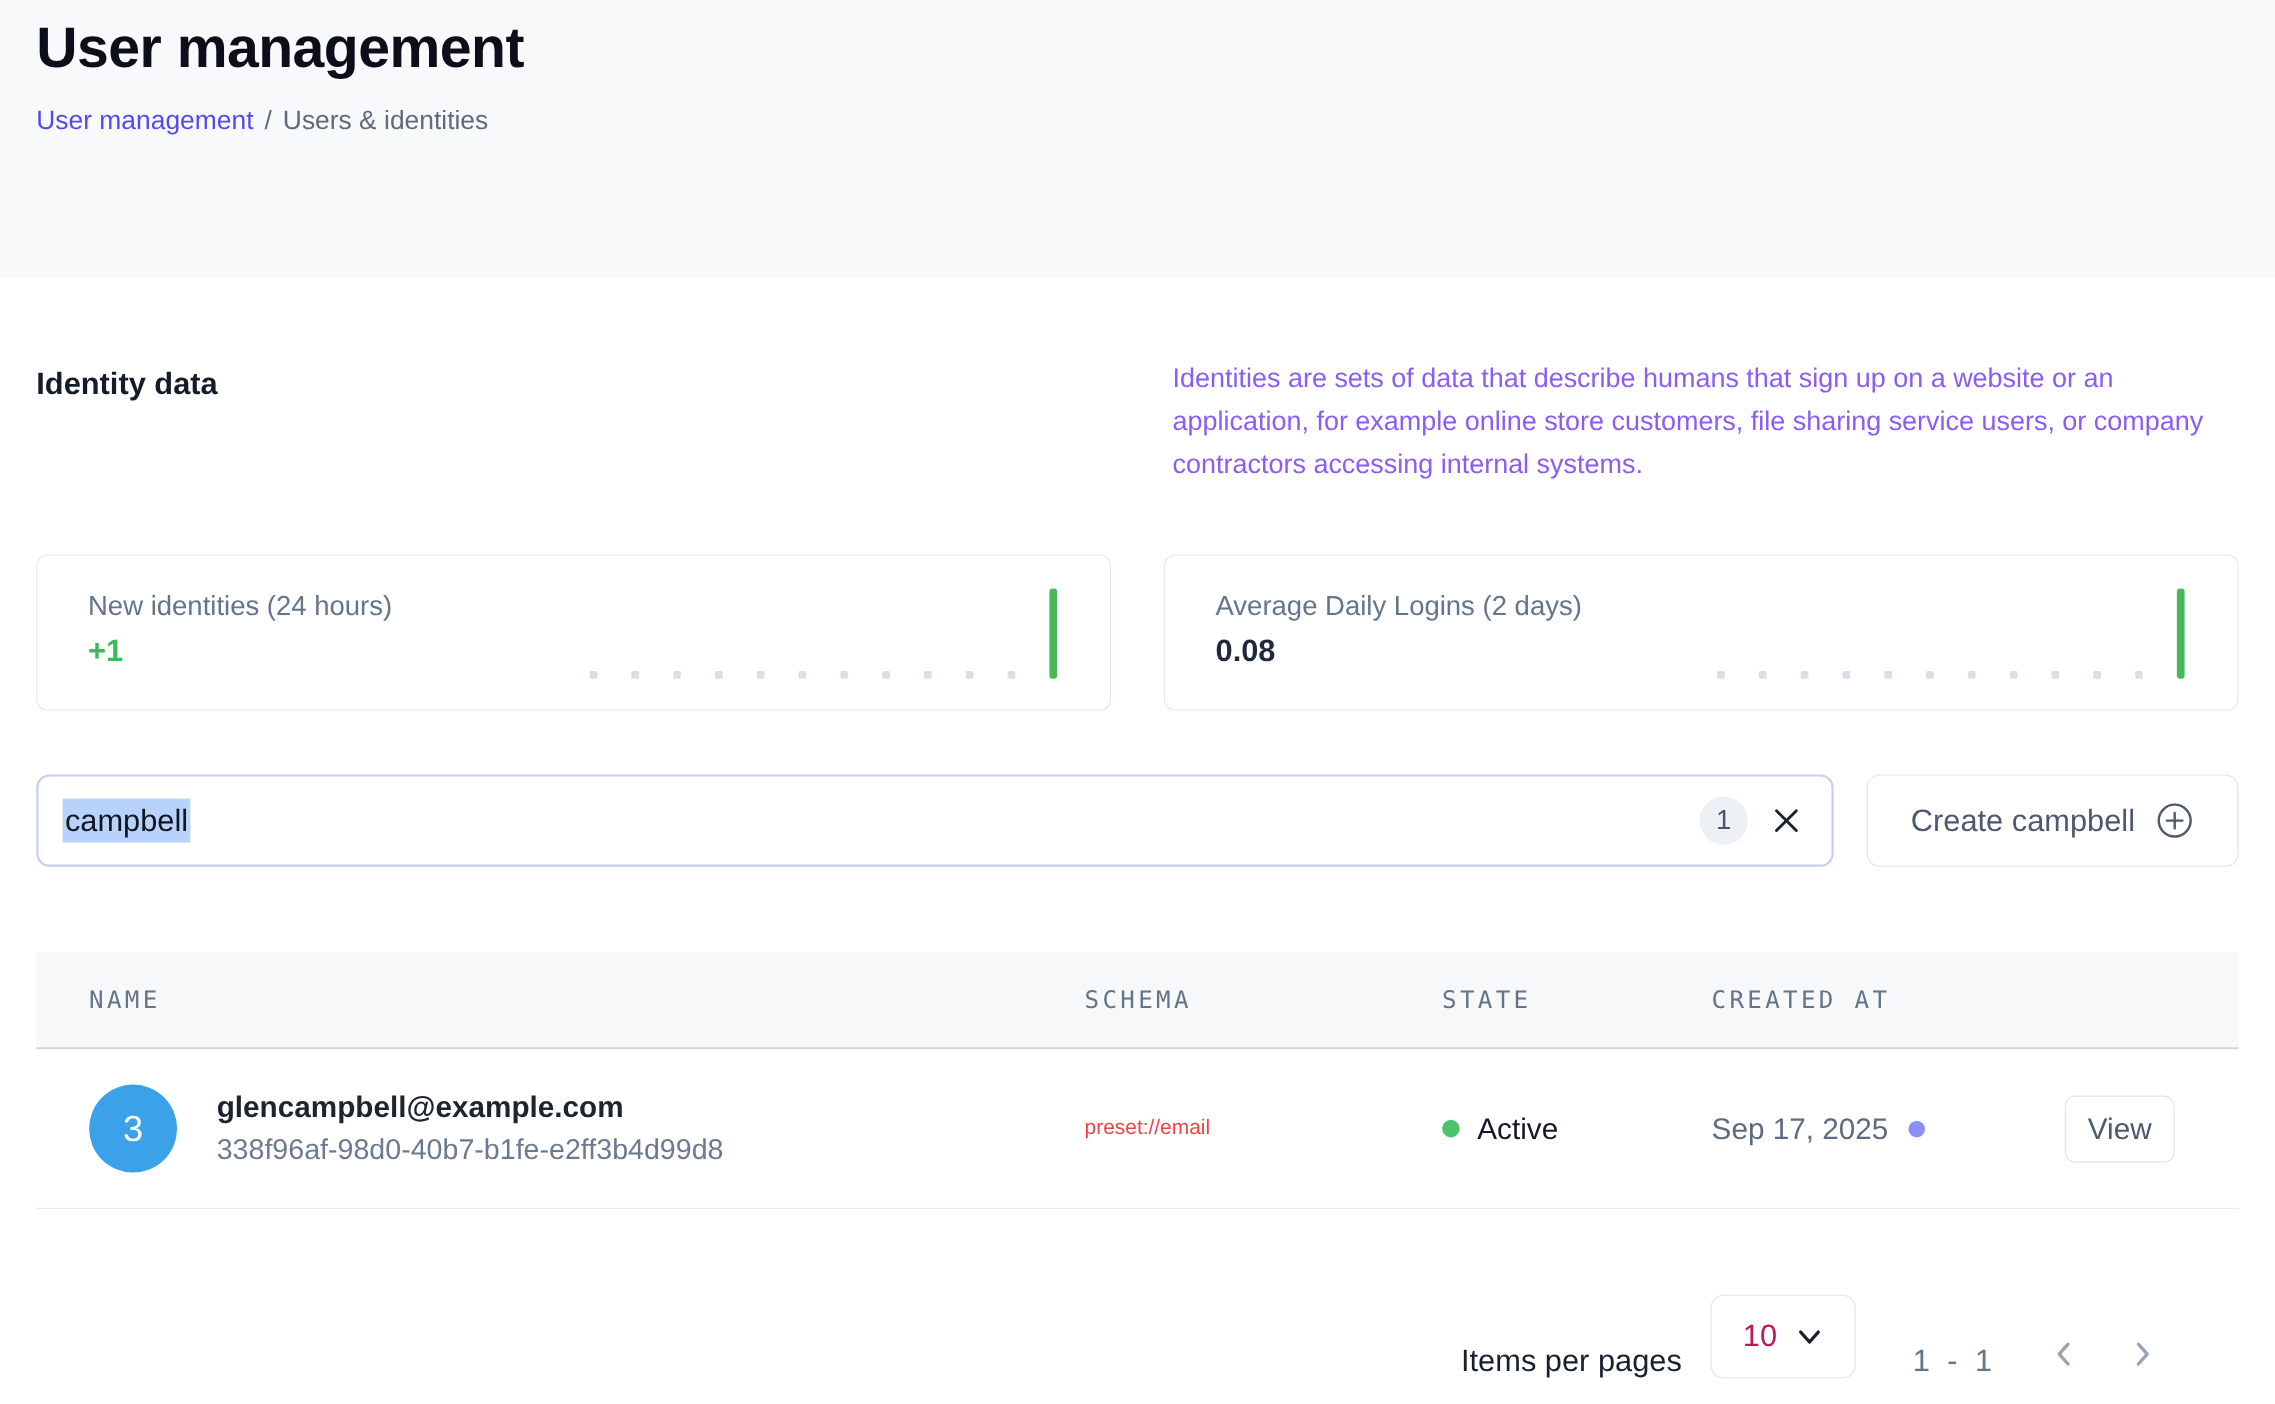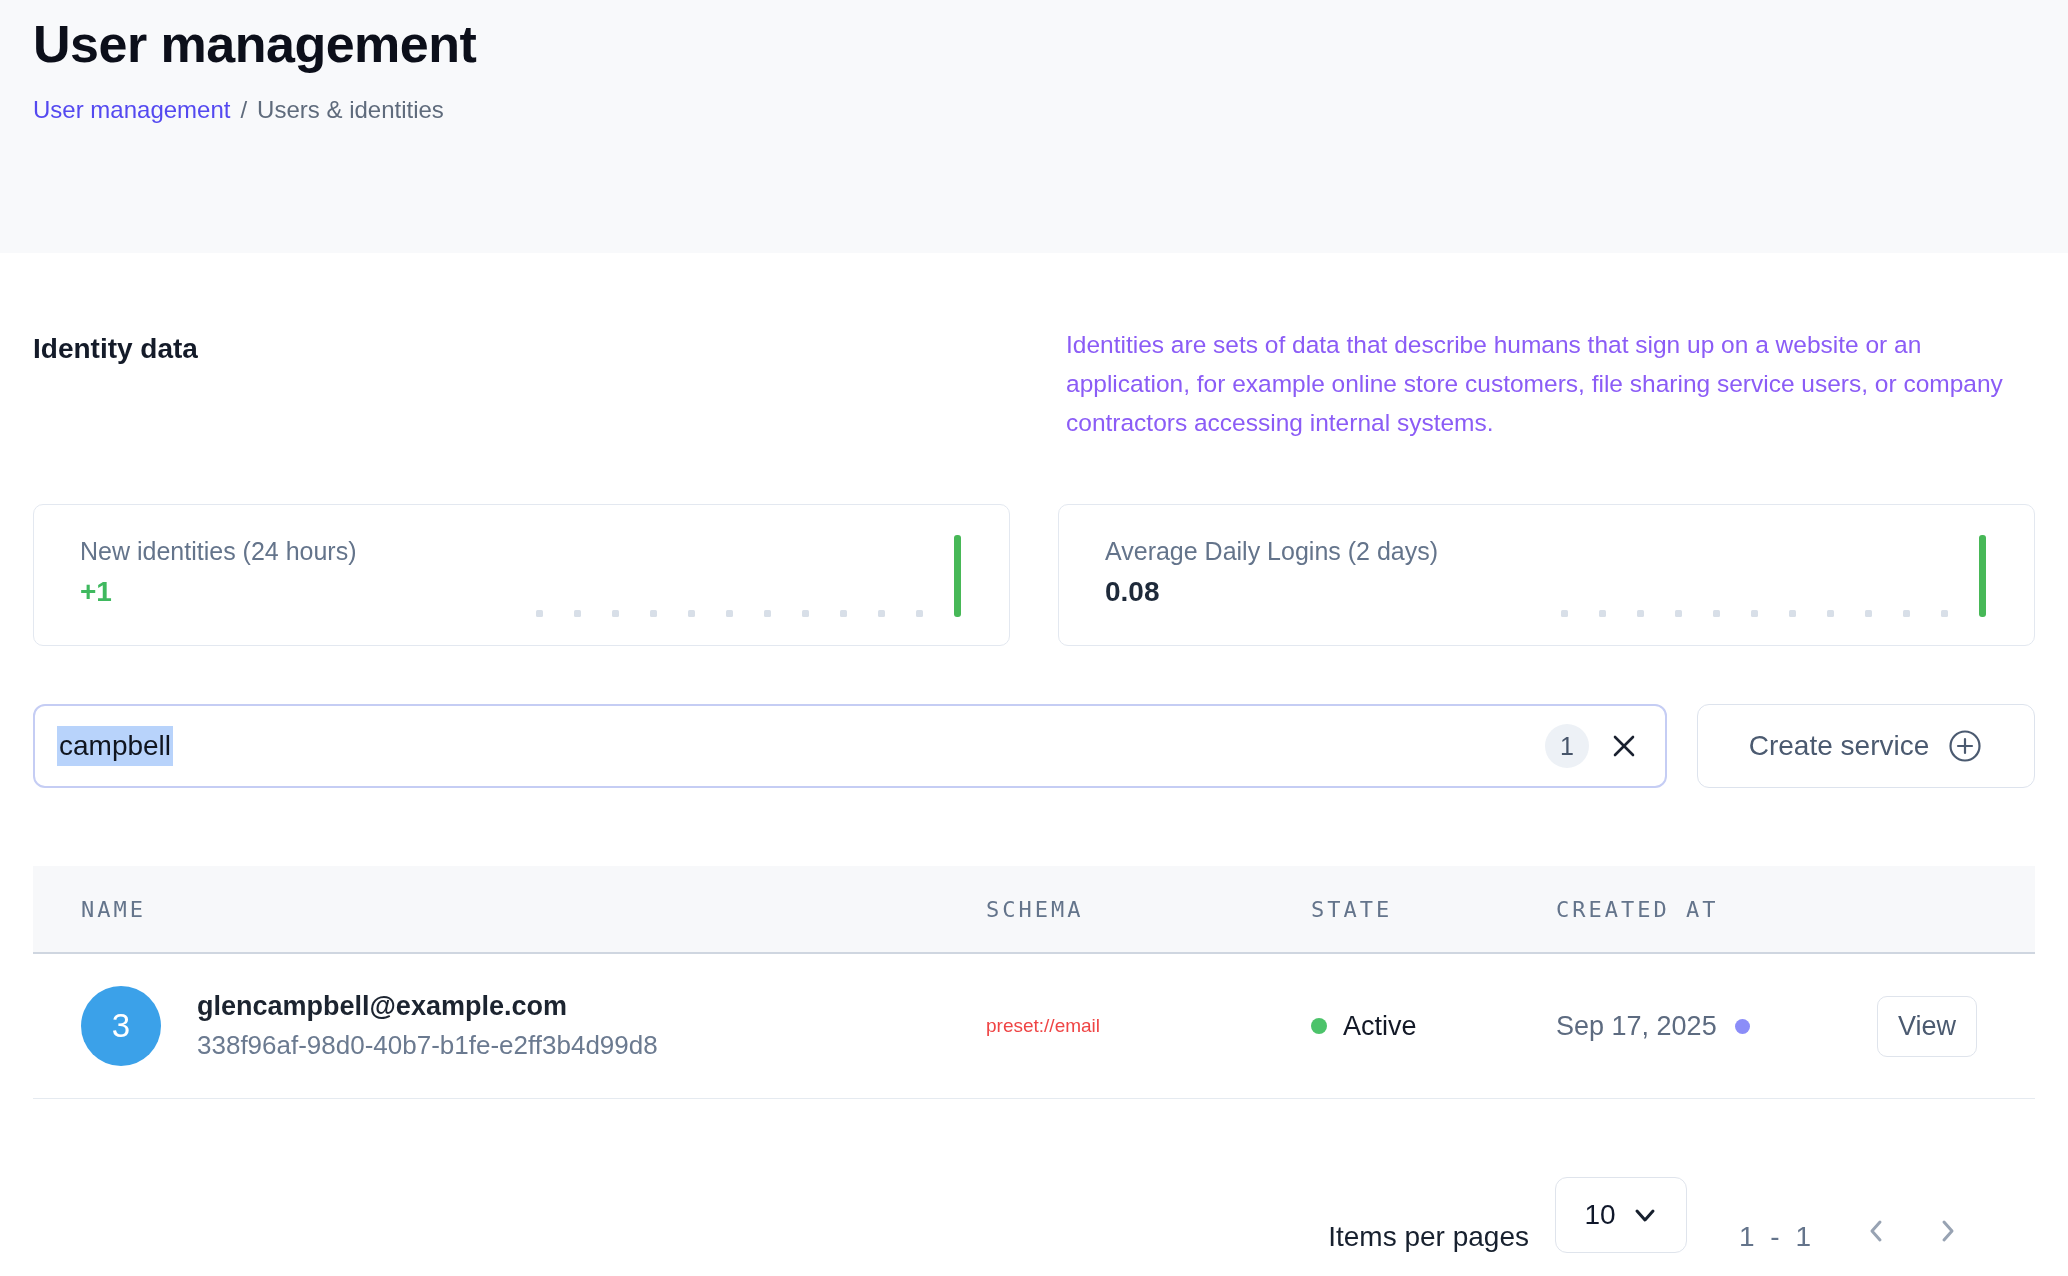--- a/index.html
+++ b/index.html
@@ -55,21 +55,21 @@
   .state-dot { width:16px; height:16px; border-radius:50%; background:#4cc36a; }
   .created-cell { display:flex; align-items:center; gap:18px; font-size:27px; color:#5d6b80; }
   .created-dot { width:15px; height:15px; border-radius:50%; background:#8b8df8; }
   .action-cell { display:flex; justify-content:flex-start; padding-left:18px; }
   .view-btn { width:100px; height:61px; background:#ffffff; border:1.5px solid #dfe4ec; border-radius:10px; font-size:27px; color:#4b5a70; cursor:pointer; font-family:"Liberation Sans", sans-serif; }
 
   
   .pagination { display:flex; align-items:flex-end; justify-content:flex-end; margin-top:78px; padding-right:66px; gap:0; }
   .ipp-label { font-size:28px; color:#17202e; }
   .ipp-select { width:132px; height:76px; margin-left:26px; border:1.5px solid #dfe4ec; border-radius:12px; background:#ffffff; display:flex; align-items:center; justify-content:center; gap:16px; cursor:pointer; }
-  .ipp-value { font-size:28px; color:#0f172a; }
+  .ipp-value { font-size:28px; color:#be185d; }
   .range { font-size:28px; color:#64748b; margin-left:52px; letter-spacing:4px; }
   .pg-btn { background:none; border:none; cursor:pointer; padding:8px; display:flex; align-items:center; }
   .pg-prev { margin-left:40px; }
   .pg-next { margin-left:26px; }
 </style>
 </head>
 <body>
 
 <div class="page">
 
@@ -134,21 +134,21 @@
         <span class="search-spacer"></span>
         <span class="count-badge">1</span>
         <button class="clear-btn">
           <svg width="30" height="30" viewBox="0 0 30 30">
             <line x1="6" y1="6" x2="24" y2="24" stroke="#1a2130" stroke-width="2.6" stroke-linecap="round"></line>
             <line x1="24" y1="6" x2="6" y2="24" stroke="#1a2130" stroke-width="2.6" stroke-linecap="round"></line>
           </svg>
         </button>
       </div>
       <button class="create-btn">
-        <span>Create service</span>
+        <span>Create campbell</span>
         <svg width="36" height="36" viewBox="0 0 36 36">
           <circle cx="18" cy="18" r="14.5" fill="none" stroke="#4b5a70" stroke-width="2.2"></circle>
           <line x1="18" y1="11" x2="18" y2="25" stroke="#4b5a70" stroke-width="2.2" stroke-linecap="round"></line>
           <line x1="11" y1="18" x2="25" y2="18" stroke="#4b5a70" stroke-width="2.2" stroke-linecap="round"></line>
         </svg>
       </button>
     </div>
 
     <div class="table">
       <div class="t-head">

